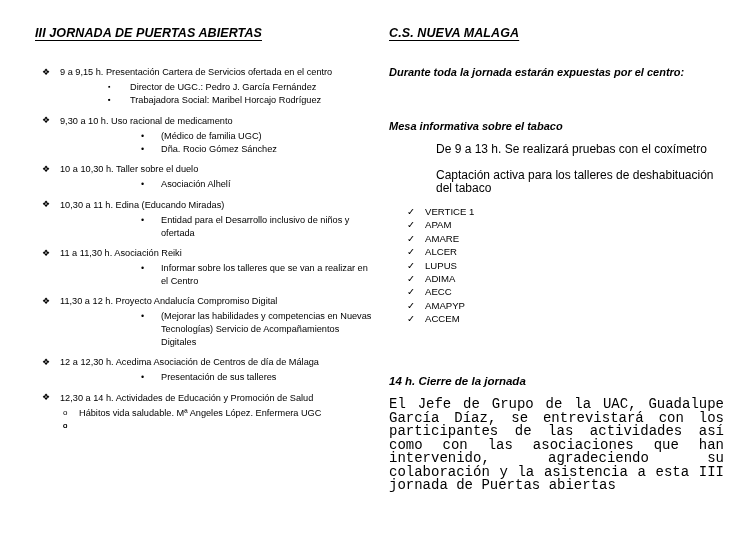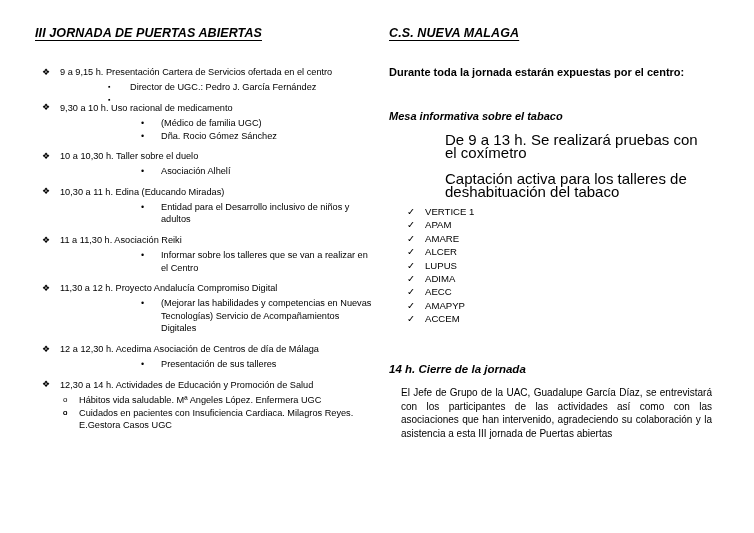--- a/index.html
+++ b/index.html
@@ -39,20 +39,21 @@
     letter-spacing: 0.1px;
     margin: 0;
     padding: 0;
     position: absolute;
     top: 26px;
     white-space: nowrap;
   }
   .subhead {
     font-size: 11px;
     font-weight: bold;
+    font-style: italic;
     margin: 0;
     padding: 0;
   }
   .section-head {
     font-size: 11px;
     font-weight: bold;
     font-style: italic;
     margin: 0 0 0 0;
   }
 
@@ -118,30 +119,31 @@
     left: 28px;
     top: 0;
     font-size: 8px;
     line-height: 12.6px;
   }
 
   
   .r-block { position: absolute; left: 0; width: 335px; }
 
   .body-line {
-    font-size: 15px;
+    font-size: 12px;
     line-height: 13px;
-    margin: 12px;
+    margin: 3px;
     padding-left: 44px;
   }
   .justified {
-    font-size: 10px;
+    font-size: 14px;
     line-height: 13.5px;
     text-align: justify;
-    margin: 12px;
+    margin: 0;
+    font-family: Liberation Mono, monospace;
   }
 
   ul.checks {
     list-style: none;
     margin: 0;
     padding: 0;
   }
   ul.checks li {
     position: relative;
     padding-left: 36px;
@@ -163,20 +165,21 @@
 
   <div class="column col-left">
     <h1 class="doc-title">III JORNADA DE PUERTAS ABIERTAS</h1>
 
     <div class="agenda" id="agenda-list">
         <div class="agenda-item">
           <div class="lvl1"><span class="marker-diamond">❖</span><span class="time">9 a 9,15 h. </span><span class="topic">Presentación Cartera de Servicios ofertada en el centro</span></div>
           <ul class="sub sq">
             <li><span class="marker">▪</span><span class="txt">Director de UGC.: Pedro J. García Fernández</span></li>
             <li><span class="marker">▪</span></li>
+            <li><span class="marker">▪</span><span class="txt">Trabajadora Social: Maribel Horcajo Rodríguez</span></li>
           </ul>
         </div>
         <div class="agenda-item">
           <div class="lvl1"><span class="marker-diamond">❖</span><span class="time">9,30 a 10 h. </span><span class="topic">Uso racional de medicamento</span></div>
           <ul class="sub rd">
             <li>
               <span class="marker">•</span>
               <span class="txt">(Médico de familia UGC)</span>
             </li>
             <li>
@@ -192,21 +195,21 @@
               <span class="marker">•</span>
               <span class="txt">Asociación Alhelí</span>
             </li>
           </ul>
         </div>
         <div class="agenda-item">
           <div class="lvl1"><span class="marker-diamond">❖</span><span class="time">10,30 a 11 h. </span><span class="topic">Edina (Educando Miradas)</span></div>
           <ul class="sub rd">
             <li>
               <span class="marker">•</span>
-              <span class="txt">Entidad para el Desarrollo inclusivo de niños y adultos</span>
+              <span class="txt">Entidad para el Desarrollo inclusivo de niños y ofertada</span>
             </li>
           </ul>
         </div>
         <div class="agenda-item">
           <div class="lvl1"><span class="marker-diamond">❖</span><span class="time">11 a 11,30 h. </span><span class="topic">Asociación Reiki</span></div>
           <ul class="sub rd">
             <li>
               <span class="marker">•</span>
               <span class="txt">Informar sobre los talleres que se van a realizar en el Centro</span>
             </li>
@@ -228,52 +231,52 @@
               <span class="marker">•</span>
               <span class="txt">Presentación de sus talleres</span>
             </li>
           </ul>
         </div>
         <div class="agenda-item">
           <div class="lvl1"><span class="marker-diamond">❖</span><span class="time">12,30 a 14 h. </span><span class="topic">Actividades de Educación y Promoción de Salud</span></div>
           <ul class="sub ho">
             <li><span class="marker">o</span><span class="txt">Hábitos vida saludable. Mª Angeles López. Enfermera UGC</span></li>
             <li><span class="marker">o</span></li>
-            <li><span class="marker">o</span><span class="txt">Cuidados en pacientes con Insuficiencia Cardiaca. Milagros Reyes. E.Gestora Casos UGC</span></li>
+            <li><span class="marker">o</span></li>
           </ul>
         </div>
       </div>
   </div>
 
   <div class="column col-right">
     <h1 class="doc-title">C.S. NUEVA MALAGA</h1>
 
     <div class="r-block" style="top:66px;">
       <p class="subhead">Durante toda la jornada estarán expuestas por el centro:</p>
     </div>
 
-    <div class="r-block" style="top:110px;">
+    <div class="r-block" style="top:120px;">
       <p class="section-head">Mesa informativa sobre el tabaco</p>
       <p class="body-line" style="margin-top:11px;">De 9 a 13 h. Se realizará pruebas con el coxímetro</p>
       <p class="body-line" style="margin-top:13px;">Captación activa para los talleres de deshabituación del tabaco</p>
     </div>
 
     <div class="r-block" style="top:190px;">
       <ul class="checks" id="assoc-list" style="margin-top:15px;">
           <li><span class="marker">✓</span><span>VERTICE 1</span></li>
           <li><span class="marker">✓</span><span>APAM</span></li>
           <li><span class="marker">✓</span><span>AMARE</span></li>
           <li><span class="marker">✓</span><span>ALCER</span></li>
           <li><span class="marker">✓</span><span>LUPUS</span></li>
           <li><span class="marker">✓</span><span>ADIMA</span></li>
           <li><span class="marker">✓</span><span>AECC</span></li>
           <li><span class="marker">✓</span><span>AMAPYP</span></li>
           <li><span class="marker">✓</span><span>ACCEM</span></li>
         </ul>
     </div>
 
-    <div class="r-block" style="top:363px;">
+    <div class="r-block" style="top:375px;">
       <p class="section-head" style="font-size:11.5px;">14 h. Cierre de la jornada</p>
       <p class="justified" style="margin-top:11px;">El Jefe de Grupo de la UAC, Guadalupe García Díaz, se entrevistará con los participantes de las actividades así como con las asociaciones que han intervenido, agradeciendo su colaboración y la asistencia a esta III jornada de Puertas abiertas</p>
     </div>
   </div>
 
 </div>
 
 </body></html>

